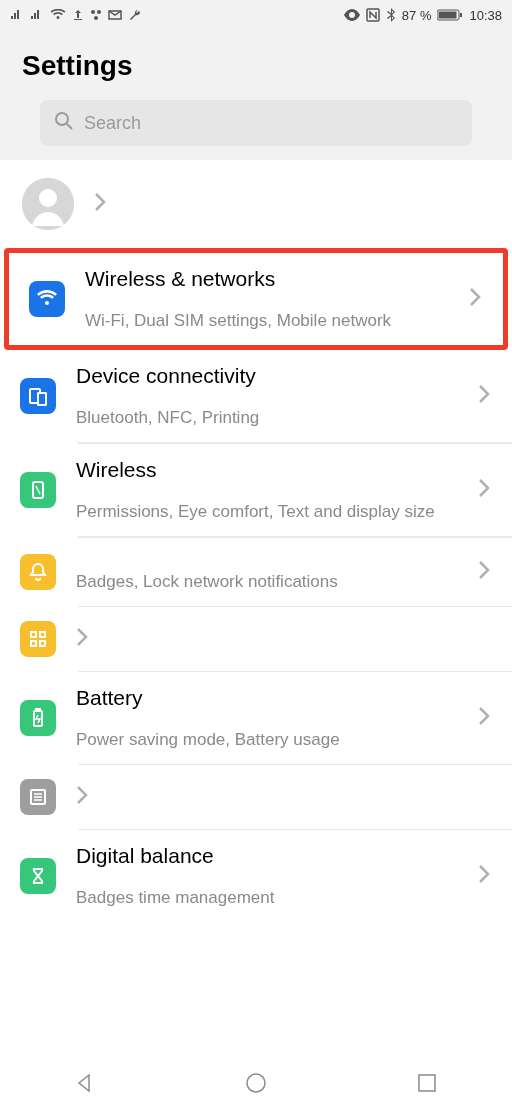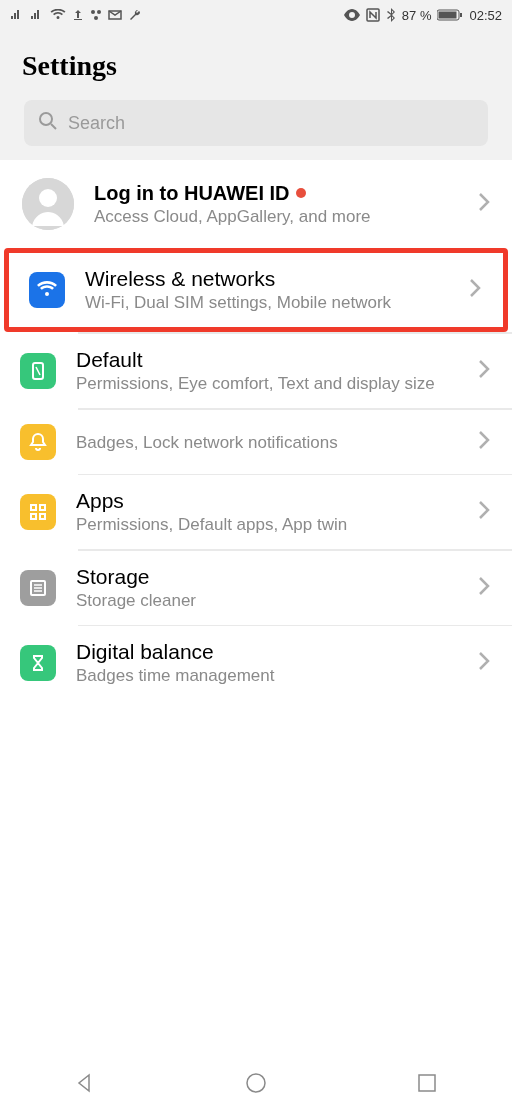--- a/index.html
+++ b/index.html
@@ -1,39 +1,39 @@
 <!DOCTYPE html>
 <html><head>
 <meta charset="utf-8">
 <style>
   * { box-sizing: border-box; margin: 0; padding: 0; }
   html, body { width: 512px; height: 1109px; font-family: -apple-system, Helvetica, Arial, sans-serif; background: #fff; color: #000; overflow: hidden; }
   .status-bar { height: 30px; background: #f2f2f2; display: flex; justify-content: space-between; align-items: center; padding: 0 10px; font-size: 13px; color: #333; }
   .status-left, .status-right { display: flex; align-items: center; gap: 6px; }
   .status-icon { display: inline-flex; align-items: center; justify-content: center; }
   .header { background: #f2f2f2; padding: 20px 22px 18px; }
-  .header h1 { font-size: 28px; font-weight: 700; font-family: Liberation Serif, serif; }
-  .search-wrap { background: #f2f2f2; padding: 0 24px 14px; }
+  .header h1 { font-size: 28px; font-weight: 700; }
+  .search-wrap { background: #f2f2f2; padding: 0 40px 14px; }
   .search-box { background: #e6e6e6; border-radius: 8px; height: 46px; display: flex; align-items: center; padding: 0 14px; gap: 10px; }
   .search-box span.placeholder { color: #9a9a9a; font-size: 18px; }
   .profile-row { display: flex; align-items: center; padding: 18px 22px 18px; gap: 20px; }
   .avatar { width: 52px; height: 52px; border-radius: 50%; background: #d7d7d7; display:flex; align-items:center; justify-content:center; flex-shrink:0; }
   .profile-text { flex: 1; }
   .profile-title { font-size: 20px; font-weight: 700; display:flex; align-items:center; gap:6px;}
   .red-dot { width:10px; height:10px; border-radius:50%; background:#e84f3d; display:inline-block;}
   .profile-sub { font-size: 17px; color: #8a8a8a; margin-top:2px; }
   .chevron { color:#b0b0b0; flex-shrink:0; }
   .highlight-box { border: 5px solid #f03a2a; margin: 0 4px; border-radius:4px; }
   .highlight-box .row { border-top:none !important; }
   .list { }
   .row { display:flex; align-items:center; padding: 14px 22px 14px 20px; gap:20px; }
   .row .icon-box { width:36px; height:36px; border-radius:8px; display:flex; align-items:center; justify-content:center; flex-shrink:0; }
   .row-body { flex:1; display:flex; flex-direction:column; justify-content:center; }
   .row-title { font-size:21px; font-weight:500; color:#000; }
-  .row-sub { font-size:17px; color:#8a8a8a; margin-top:2px; }
+  .row-sub { font-size:17px; color:#8a8a8a; margin-top:20px; }
   .divider { margin-left:78px; border-top:1px solid #e9e9e9; }
   .icon-blue { background:#1b73e8; }
   .icon-blue2 { background:#1b73e8; }
   .icon-green { background:#36c77b; }
   .icon-purple { background:#8a5ae6; }
   .icon-yellow { background:#f8bf2d; }
   .icon-gray { background:#9e9e9e; }
   .nav-bar { position:absolute; bottom:0; left:0; right:0; height:52px; display:flex; justify-content:space-around; align-items:center; background:#fff; }
   .nav-btn { width:30px; height:30px; display:flex; align-items:center; justify-content:center; color:#8a8a8a; }
 </style>
@@ -99,21 +99,21 @@
         </svg>
       </span>
     <span>87 %</span>
     <span class="status-icon">
         <svg width="26" height="12" viewBox="0 0 26 12">
           <rect x="0" y="1" width="22" height="10" rx="2" fill="none" stroke="#555"></rect>
           <rect x="1.5" y="2.5" width="18" height="7" fill="#555"></rect>
           <rect x="23" y="4" width="2" height="4" fill="#555"></rect>
         </svg>
       </span>
-    <span>02:52</span>
+    <span>10:38</span>
   </div>
 </div>
 
 <div class="header">
   <h1>Settings</h1>
 </div>
 
 <div class="search-wrap">
   <div class="search-box">
     <span><svg width="20" height="20" viewBox="0 0 20 20" fill="none" stroke="#9a9a9a" stroke-width="2">
@@ -125,27 +125,20 @@
 </div>
 
 <div class="profile-row">
   <div class="avatar">
     <svg width="52" height="52" viewBox="0 0 52 52">
         <circle cx="26" cy="26" r="26" fill="#d7d7d7"></circle>
         <circle cx="26" cy="20" r="9" fill="#fff"></circle>
         <path d="M10 48c2-10 10-14 16-14s14 4 16 14" fill="#fff"></path>
       </svg>
   </div>
-  <div class="profile-text">
-    <div class="profile-title">
-      <span>Log in to HUAWEI ID</span>
-      <span class="red-dot"></span>
-    </div>
-    <div class="profile-sub">Access Cloud, AppGallery, and more</div>
-  </div>
   <span class="chevron"><svg width="12" height="20" viewBox="0 0 12 20" fill="none" stroke="#b0b0b0" stroke-width="2.5">
         <path d="M2 2l8 8-8 8"></path>
       </svg></span>
 </div>
 
 <div class="highlight-box">
   <div class="row">
     <div class="icon-box icon-blue">
       <svg width="22" height="22" viewBox="0 0 22 22" fill="#fff">
           <path d="M11 17a2 2 0 100-4 2 2 0 000 4zM4 9c3.9-3.7 10.1-3.7 14 0l-1.8 1.8c-2.8-2.7-7.6-2.7-10.4 0L4 9zM1 6C6.5.8 15.5.8 21 6l-1.8 1.8C14.7 3.7 7.3 3.7 2.8 7.8L1 6z"></path>
@@ -156,33 +149,49 @@
       <div class="row-sub">Wi-Fi, Dual SIM settings, Mobile network</div>
     </div>
     <span class="chevron"><svg width="12" height="20" viewBox="0 0 12 20" fill="none" stroke="#b0b0b0" stroke-width="2.5">
           <path d="M2 2l8 8-8 8"></path>
         </svg></span>
   </div>
 </div>
 
 <div class="list">
 
+  <div class="row">
+    <div class="icon-box icon-blue2">
+      <svg width="22" height="22" viewBox="0 0 22 22" fill="none" stroke="#fff" stroke-width="2">
+          <rect x="3" y="4" width="10" height="14" rx="1"></rect>
+          <rect x="11" y="8" width="8" height="12" rx="1" fill="#1b73e8"></rect>
+          <rect x="11" y="8" width="8" height="12" rx="1"></rect>
+        </svg>
+    </div>
+    <div class="row-body">
+      <div class="row-title">Device connectivity</div>
+      <div class="row-sub">Bluetooth, NFC, Printing</div>
+    </div>
+    <span class="chevron"><svg width="12" height="20" viewBox="0 0 12 20" fill="none" stroke="#b0b0b0" stroke-width="2.5">
+          <path d="M2 2l8 8-8 8"></path>
+        </svg></span>
+  </div>
   <div class="divider"></div>
 
   <div class="divider"></div>
 
   <div class="row">
     <div class="icon-box icon-green">
       <svg width="22" height="22" viewBox="0 0 22 22" fill="none" stroke="#fff" stroke-width="2">
           <rect x="6" y="3" width="10" height="16" rx="2"></rect>
           <path d="M9 7l4 8" stroke-width="1.5"></path>
         </svg>
     </div>
     <div class="row-body">
-      <div class="row-title">Default</div>
+      <div class="row-title">Wireless</div>
       <div class="row-sub">Permissions, Eye comfort, Text and display size</div>
     </div>
     <span class="chevron"><svg width="12" height="20" viewBox="0 0 12 20" fill="none" stroke="#b0b0b0" stroke-width="2.5">
           <path d="M2 2l8 8-8 8"></path>
         </svg></span>
   </div>
   <div class="divider"></div>
 
   <div class="divider"></div>
 
@@ -203,42 +212,50 @@
 
   <div class="row">
     <div class="icon-box icon-yellow">
       <svg width="22" height="22" viewBox="0 0 22 22" fill="none" stroke="#fff" stroke-width="2">
           <rect x="4" y="4" width="5" height="5"></rect>
           <rect x="13" y="4" width="5" height="5"></rect>
           <rect x="4" y="13" width="5" height="5"></rect>
           <rect x="13" y="13" width="5" height="5"></rect>
         </svg>
     </div>
-    <div class="row-body">
-      <div class="row-title">Apps</div>
-      <div class="row-sub">Permissions, Default apps, App twin</div>
-    </div>
-    <span class="chevron"><svg width="12" height="20" viewBox="0 0 12 20" fill="none" stroke="#b0b0b0" stroke-width="2.5">
-          <path d="M2 2l8 8-8 8"></path>
-        </svg></span>
-  </div>
-  <div class="divider"></div>
-
+    <span class="chevron"><svg width="12" height="20" viewBox="0 0 12 20" fill="none" stroke="#b0b0b0" stroke-width="2.5">
+          <path d="M2 2l8 8-8 8"></path>
+        </svg></span>
+  </div>
+  <div class="divider"></div>
+
+  <div class="row">
+    <div class="icon-box icon-green">
+      <svg width="22" height="22" viewBox="0 0 22 22" fill="none" stroke="#fff" stroke-width="2">
+          <rect x="7" y="4" width="8" height="15" rx="1"></rect>
+          <rect x="9" y="2" width="4" height="2" fill="#fff"></rect>
+          <path d="M11 8l-2 4h4l-2 4" stroke-width="1.5"></path>
+        </svg>
+    </div>
+    <div class="row-body">
+      <div class="row-title">Battery</div>
+      <div class="row-sub">Power saving mode, Battery usage</div>
+    </div>
+    <span class="chevron"><svg width="12" height="20" viewBox="0 0 12 20" fill="none" stroke="#b0b0b0" stroke-width="2.5">
+          <path d="M2 2l8 8-8 8"></path>
+        </svg></span>
+  </div>
   <div class="divider"></div>
 
   <div class="row">
     <div class="icon-box icon-gray">
       <svg width="22" height="22" viewBox="0 0 22 22" fill="none" stroke="#fff" stroke-width="2">
           <rect x="4" y="4" width="14" height="14" rx="1"></rect>
           <path d="M7 8h8M7 11h8M7 14h8" stroke-width="1.5"></path>
         </svg>
-    </div>
-    <div class="row-body">
-      <div class="row-title">Storage</div>
-      <div class="row-sub">Storage cleaner</div>
     </div>
     <span class="chevron"><svg width="12" height="20" viewBox="0 0 12 20" fill="none" stroke="#b0b0b0" stroke-width="2.5">
           <path d="M2 2l8 8-8 8"></path>
         </svg></span>
   </div>
   <div class="divider"></div>
 
   <div class="row">
     <div class="icon-box icon-green">
       <svg width="22" height="22" viewBox="0 0 22 22" fill="none" stroke="#fff" stroke-width="2">

